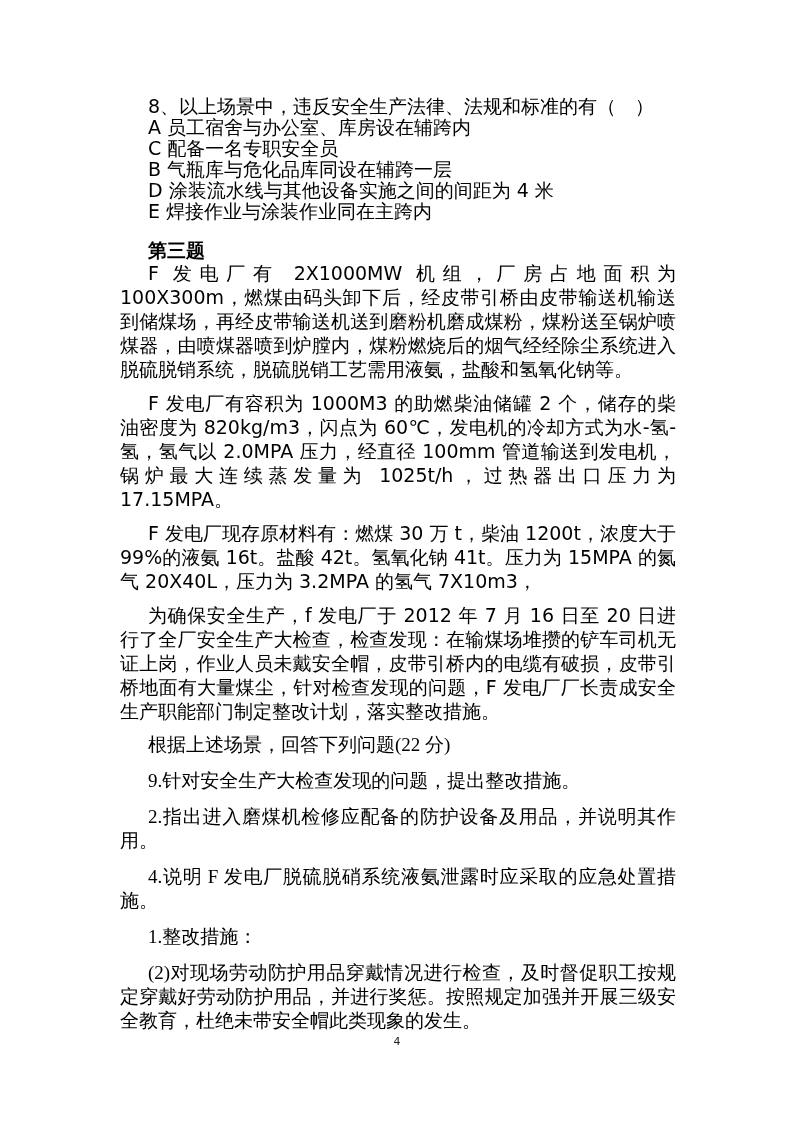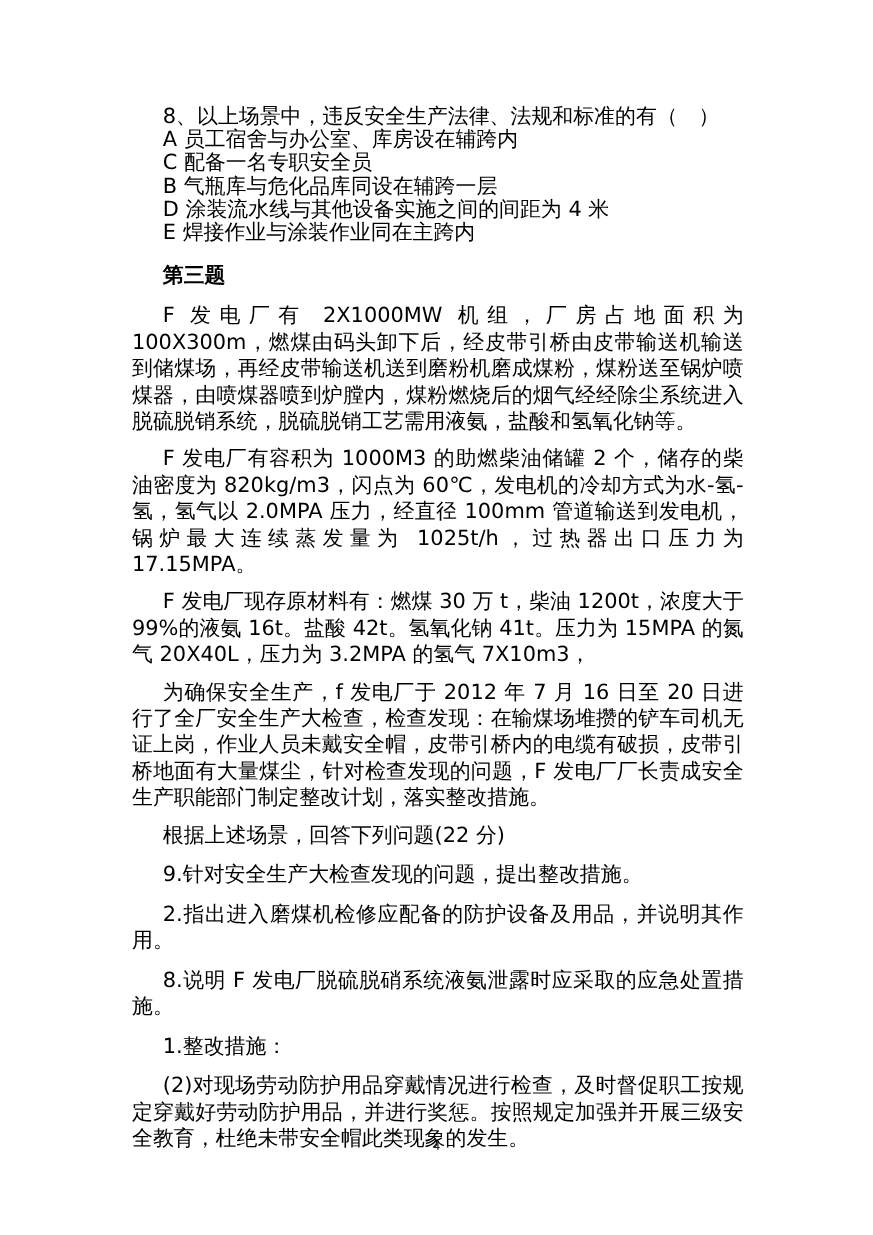--- a/index.html
+++ b/index.html
@@ -1,23 +1,23 @@
 <!DOCTYPE html>
 <html><head>
 <meta charset="utf-8">
 <style>
   html, body { margin: 0; padding: 0; background: #ffffff; }
   body { width: 794px; height: 1123px; position: relative; overflow: hidden;
          font-family: "DejaVu Sans", "Liberation Sans", sans-serif; color: #000; }
   .page { position: absolute; left: 120px; top: 96px; width: 556px; font-size: 19px; line-height: 21px; }
   .opt-block { padding-left: 28px; }
   .opt-line { white-space: nowrap; }
-  .heading { padding-left: 28px; font-weight: bold; margin-top: 18px; margin-bottom: 14px; }
+  .heading { padding-left: 28px; font-weight: bold; margin-top: 18px; }
   .para { text-indent: 28px; line-height: 24px; margin: 0 0 10px 0; text-align: justify; }
-  .para.single { margin-bottom: 12px; }
+  .para.single { margin-bottom: 12px; font-family: Liberation Serif, serif; }
   .page-number { position: absolute; left: 0; width: 794px; top: 1035px; text-align: center; font-size: 11px; color: #222; }
 </style>
 </head>
 <body>
 
 <div class="page">
   <div class="opt-block">
     <div class="opt-line">8、以上场景中，违反安全生产法律、法规和标准的有（　）</div>
     <div class="opt-line">A 员工宿舍与办公室、库房设在辅跨内</div>
     <div class="opt-line">C 配备一名专职安全员</div>
@@ -29,19 +29,19 @@
   <div class="heading">第三题</div>
 
   <p class="para">F 发电厂有 2X1000MW 机组，厂房占地面积为 100X300m，燃煤由码头卸下后，经皮带引桥由皮带输送机输送到储煤场，再经皮带输送机送到磨粉机磨成煤粉，煤粉送至锅炉喷煤器，由喷煤器喷到炉膛内，煤粉燃烧后的烟气经经除尘系统进入脱硫脱销系统，脱硫脱销工艺需用液氨，盐酸和氢氧化钠等。</p>
   <p class="para">F 发电厂有容积为 1000M3 的助燃柴油储罐 2 个，储存的柴油密度为 820kg/m3，闪点为 60℃，发电机的冷却方式为水-氢-氢，氢气以 2.0MPA 压力，经直径 100mm 管道输送到发电机，锅炉最大连续蒸发量为 1025t/h，过热器出口压力为 17.15MPA。</p>
   <p class="para">F 发电厂现存原材料有：燃煤 30 万 t，柴油 1200t，浓度大于 99%的液氨 16t。盐酸 42t。氢氧化钠 41t。压力为 15MPA 的氮气 20X40L，压力为 3.2MPA 的氢气 7X10m3，</p>
   <p class="para">为确保安全生产，f 发电厂于 2012 年 7 月 16 日至 20 日进行了全厂安全生产大检查，检查发现：在输煤场堆攒的铲车司机无证上岗，作业人员未戴安全帽，皮带引桥内的电缆有破损，皮带引桥地面有大量煤尘，针对检查发现的问题，F 发电厂厂长责成安全生产职能部门制定整改计划，落实整改措施。</p>
 
   <p class="para single">根据上述场景，回答下列问题(22 分)</p>
   <p class="para single">9.针对安全生产大检查发现的问题，提出整改措施。</p>
   <p class="para single">2.指出进入磨煤机检修应配备的防护设备及用品，并说明其作用。</p>
-  <p class="para single">8.说明 F 发电厂脱硫脱硝系统液氨泄露时应采取的应急处置措施。</p>
+  <p class="para single">4.说明 F 发电厂脱硫脱硝系统液氨泄露时应采取的应急处置措施。</p>
 
   <p class="para single">1.整改措施：</p>
   <p class="para single">(2)对现场劳动防护用品穿戴情况进行检查，及时督促职工按规定穿戴好劳动防护用品，并进行奖惩。按照规定加强并开展三级安全教育，杜绝未带安全帽此类现象的发生。</p>
 </div>
 
 <div class="page-number">4</div>
 
 </body></html>

